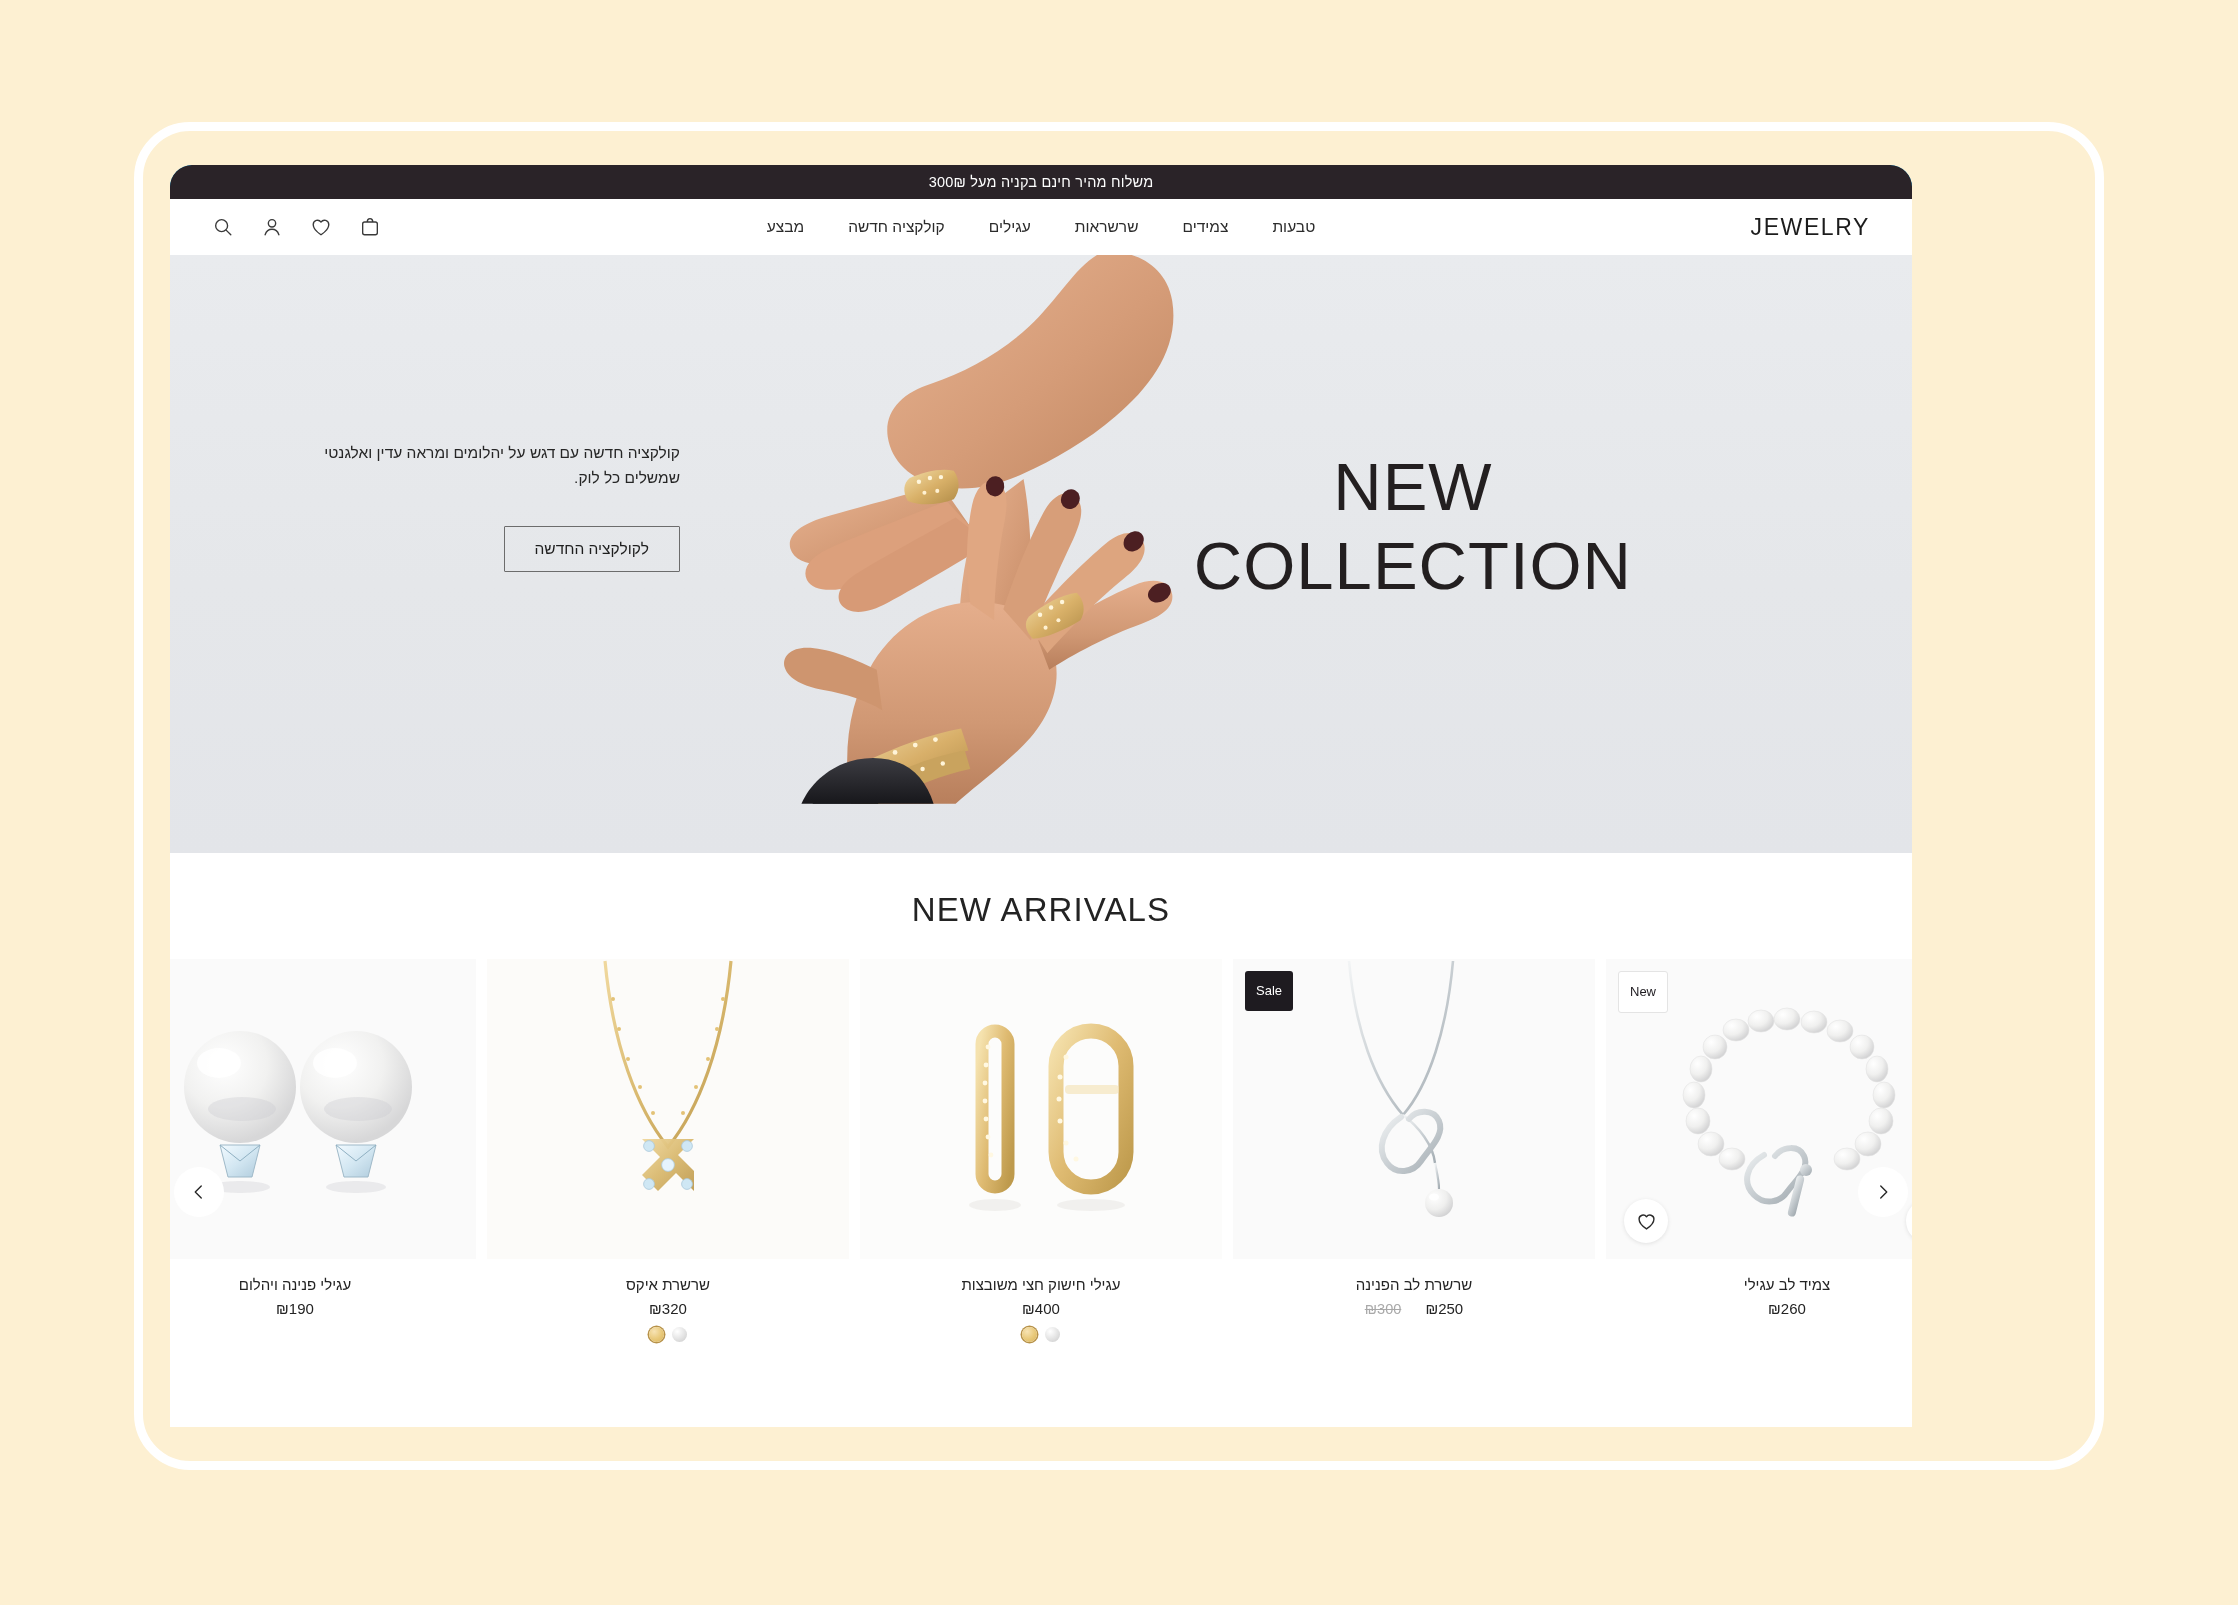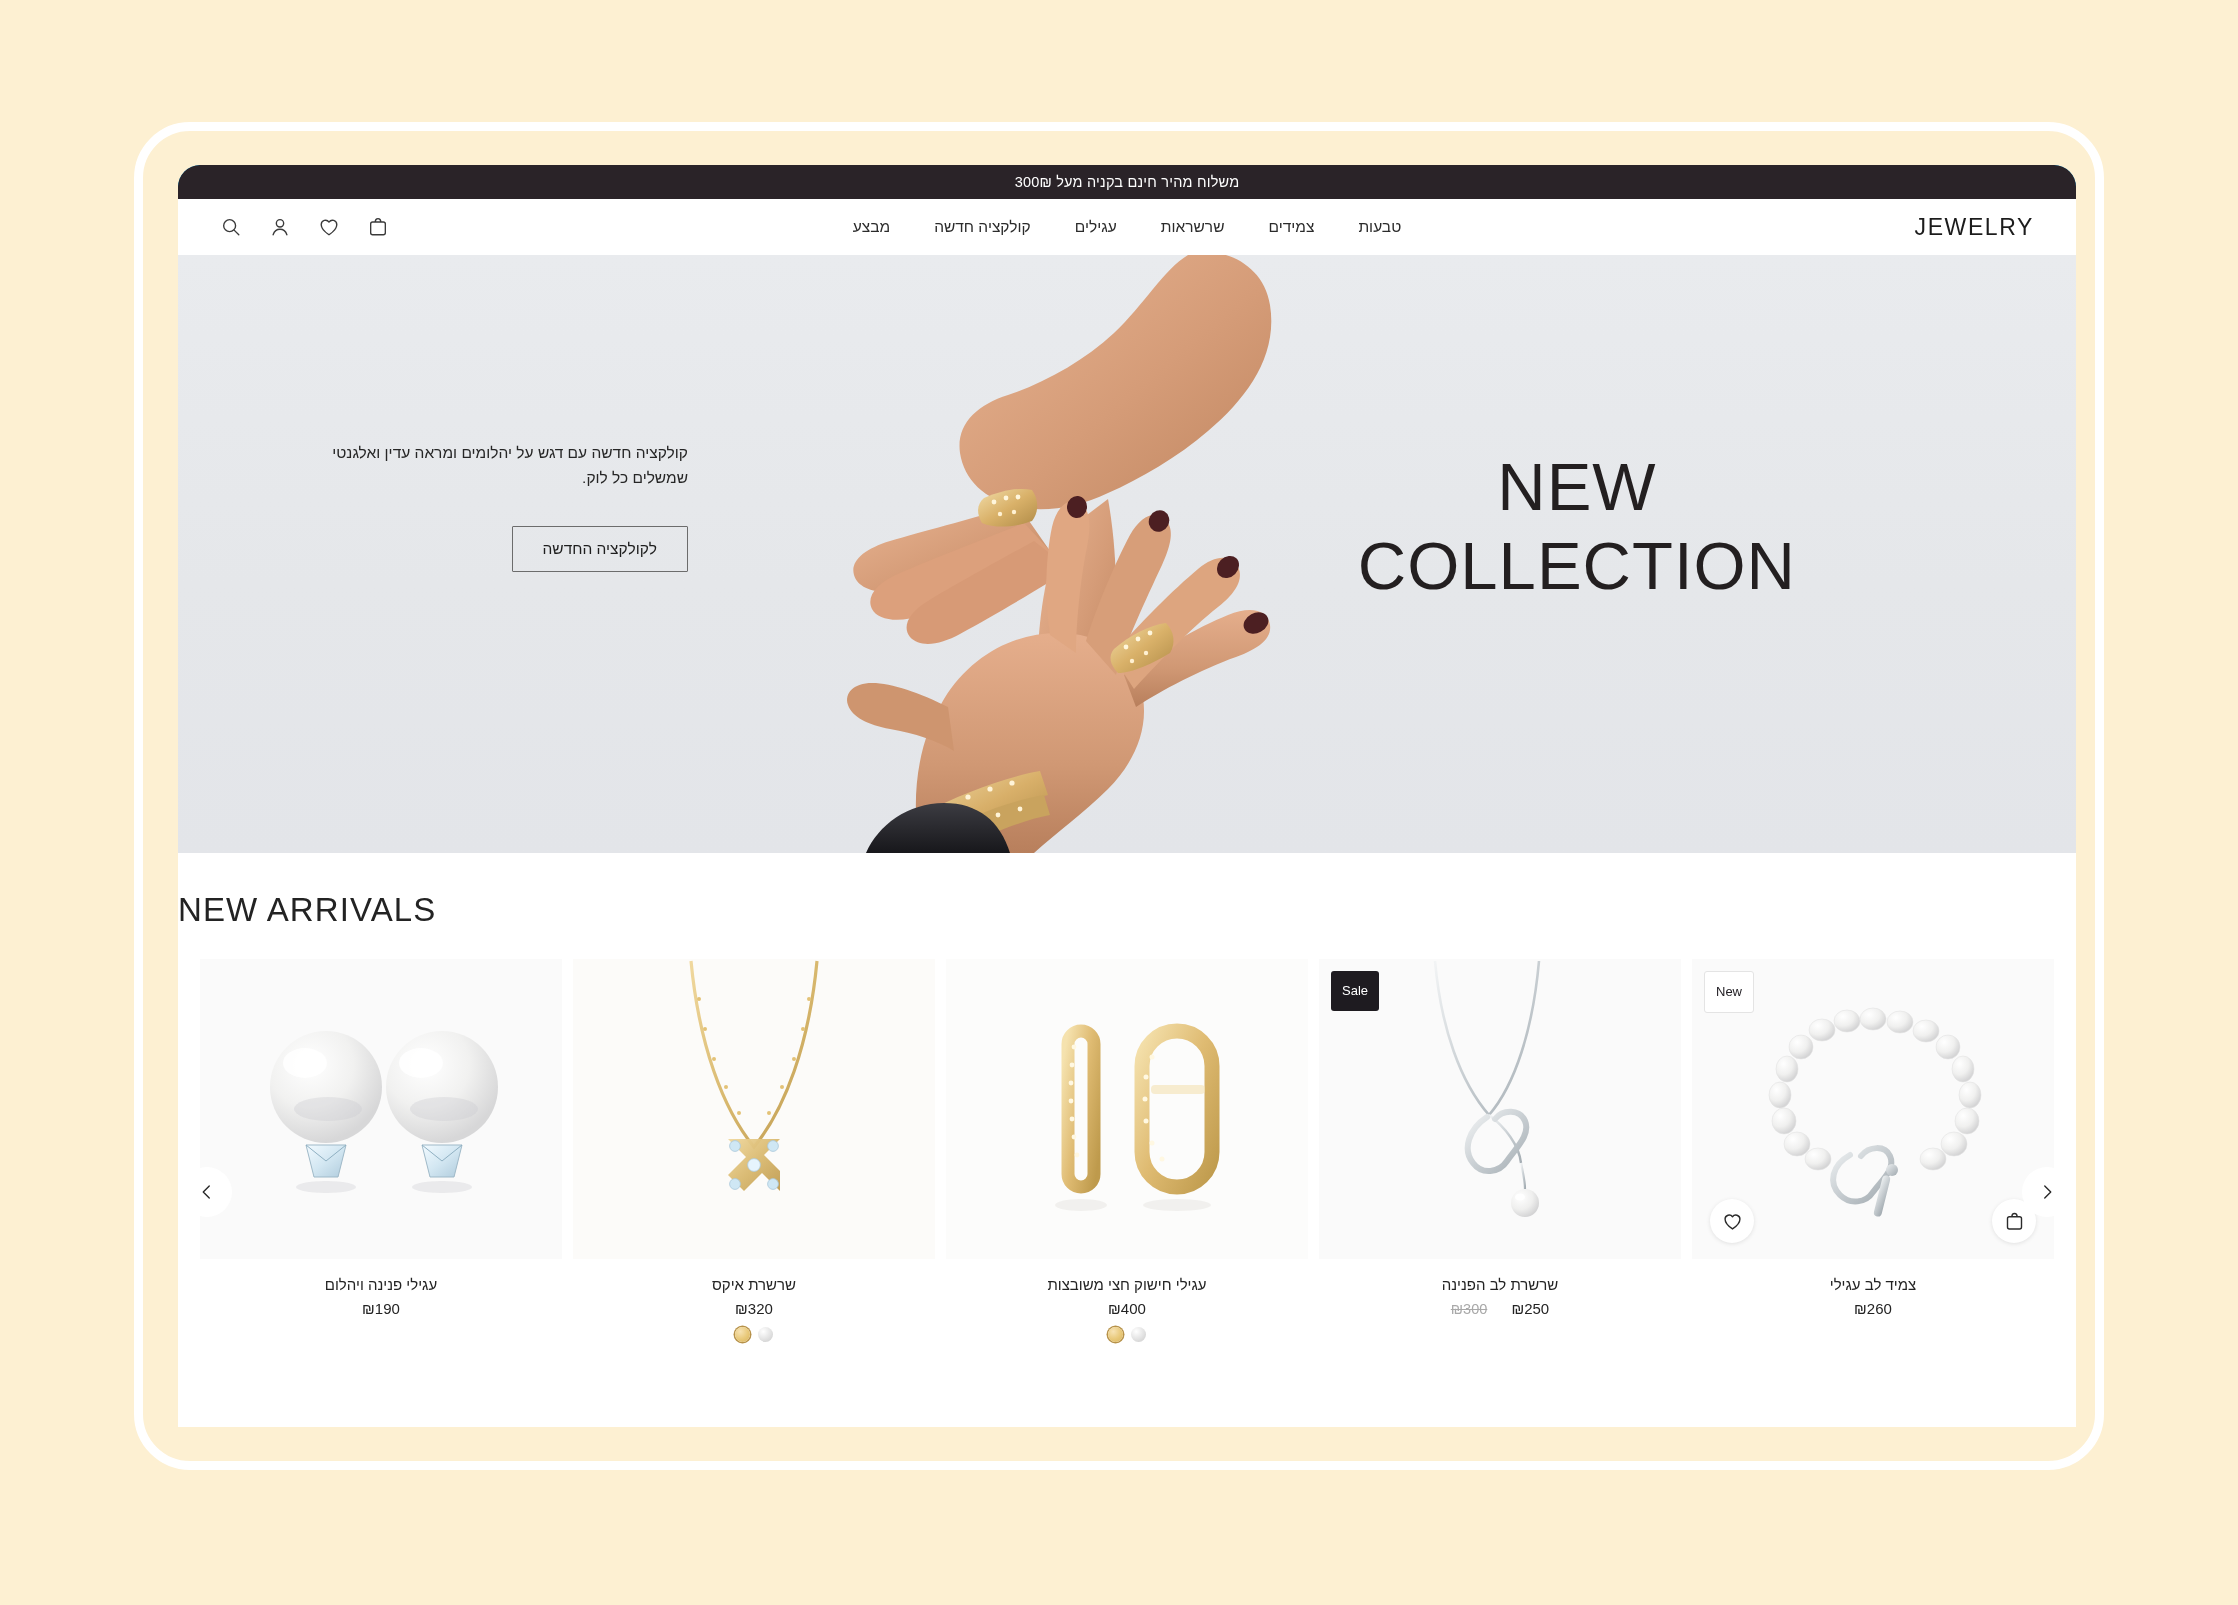--- a/index.html
+++ b/index.html
@@ -23,22 +23,22 @@
     left:134px; top:122px;
     width:1970px; height:1348px;
     border:9px solid #FFFFFF;
     border-radius:56px;
     background:transparent;
   }
 
   
   .browser {
     position:absolute;
-    left:178px; top:165px;
-    width:1898px; height:1262px;
+    left:170px; top:165px;
+    width:1742px; height:1262px;
     border-radius:22px 22px 0 0;
     overflow:hidden;
     background:#0369a1;
   }
 
   
   .announce {
     height:34px;
     background:#2A2328;
     color:#FFFFFF;
@@ -139,21 +139,21 @@
   .hands { position:absolute; inset:0; pointer-events:none; }
 
   
   .arrivals {
     background:#FFFFFF;
     padding-top:38px;
     position:relative;
     height:610px;
   }
   .arrivals-title {
-    text-align:left;
+    text-align:center;
     direction:ltr;
     font-size:33px;
     letter-spacing:1.1px;
     color:#232323;
     font-weight:400;
     margin-bottom:30px;
   }
 
   .carousel { position:relative; padding:0 46px; }
   .cards {

